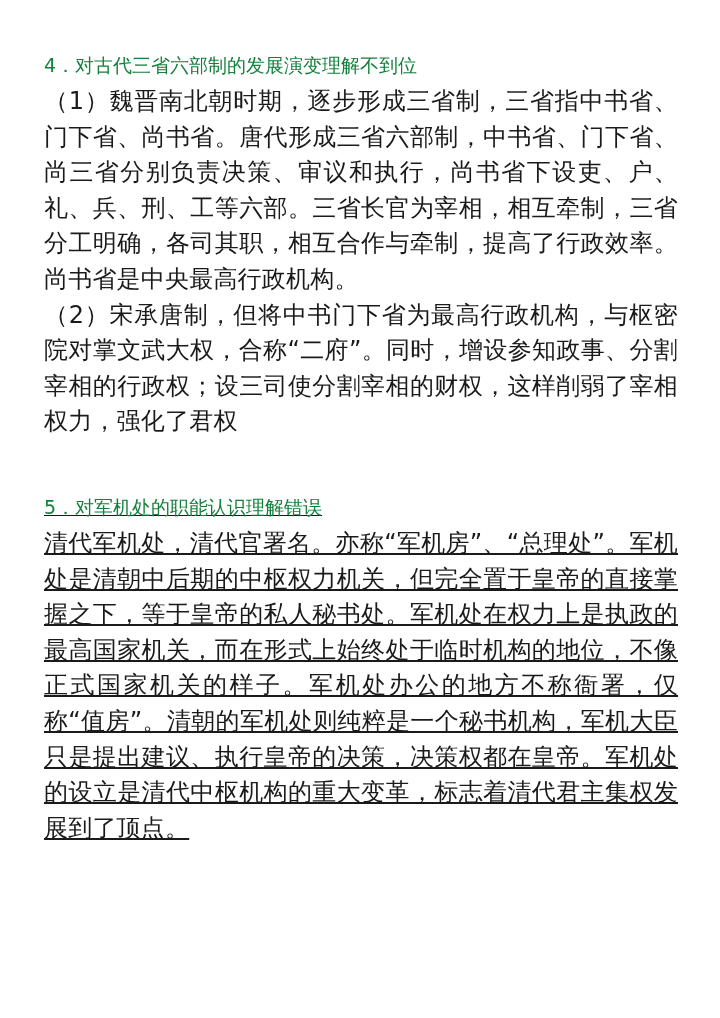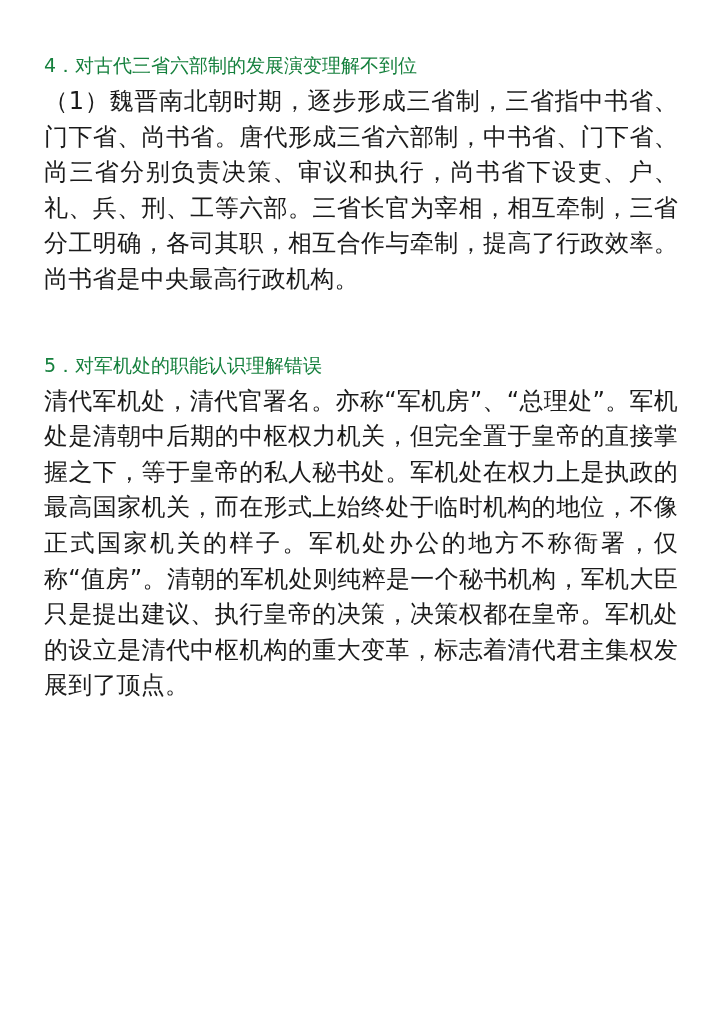--- a/index.html
+++ b/index.html
@@ -30,30 +30,32 @@
     }
     .para {
       font-size: 24px;
       line-height: 35.6px;
       margin: 0;
       text-align: justify;
       letter-spacing: 0.2px;
     }
     .section2 {
       margin-top: 50px;
+      text-decoration: underline;
     }
   </style>
 </head>
 <body>
 
 <div class="doc">
 
   <div>
     <p class="heading">4．对古代三省六部制的发展演变理解不到位</p>
     <p class="para">（1）魏晋南北朝时期，逐步形成三省制，三省指中书省、门下省、尚书省。唐代形成三省六部制，中书省、门下省、尚三省分别负责决策、审议和执行，尚书省下设吏、户、礼、兵、刑、工等六部。三省长官为宰相，相互牵制，三省分工明确，各司其职，相互合作与牵制，提高了行政效率。尚书省是中央最高行政机构。</p>
+    <p class="para">（2）宋承唐制，但将中书门下省为最高行政机构，与枢密院对掌文武大权，合称“二府”。同时，增设参知政事、分割宰相的行政权；设三司使分割宰相的财权，这样削弱了宰相权力，强化了君权</p>
   </div>
 
   <div class="section2">
     <p class="heading">5．对军机处的职能认识理解错误</p>
     <p class="para">清代军机处，清代官署名。亦称“军机房”、“总理处”。军机处是清朝中后期的中枢权力机关，但完全置于皇帝的直接掌握之下，等于皇帝的私人秘书处。军机处在权力上是执政的最高国家机关，而在形式上始终处于临时机构的地位，不像正式国家机关的样子。军机处办公的地方不称衙署，仅称“值房”。清朝的军机处则纯粹是一个秘书机构，军机大臣只是提出建议、执行皇帝的决策，决策权都在皇帝。军机处的设立是清代中枢机构的重大变革，标志着清代君主集权发展到了顶点。</p>
   </div>
 
 </div>
 
 </body></html>

